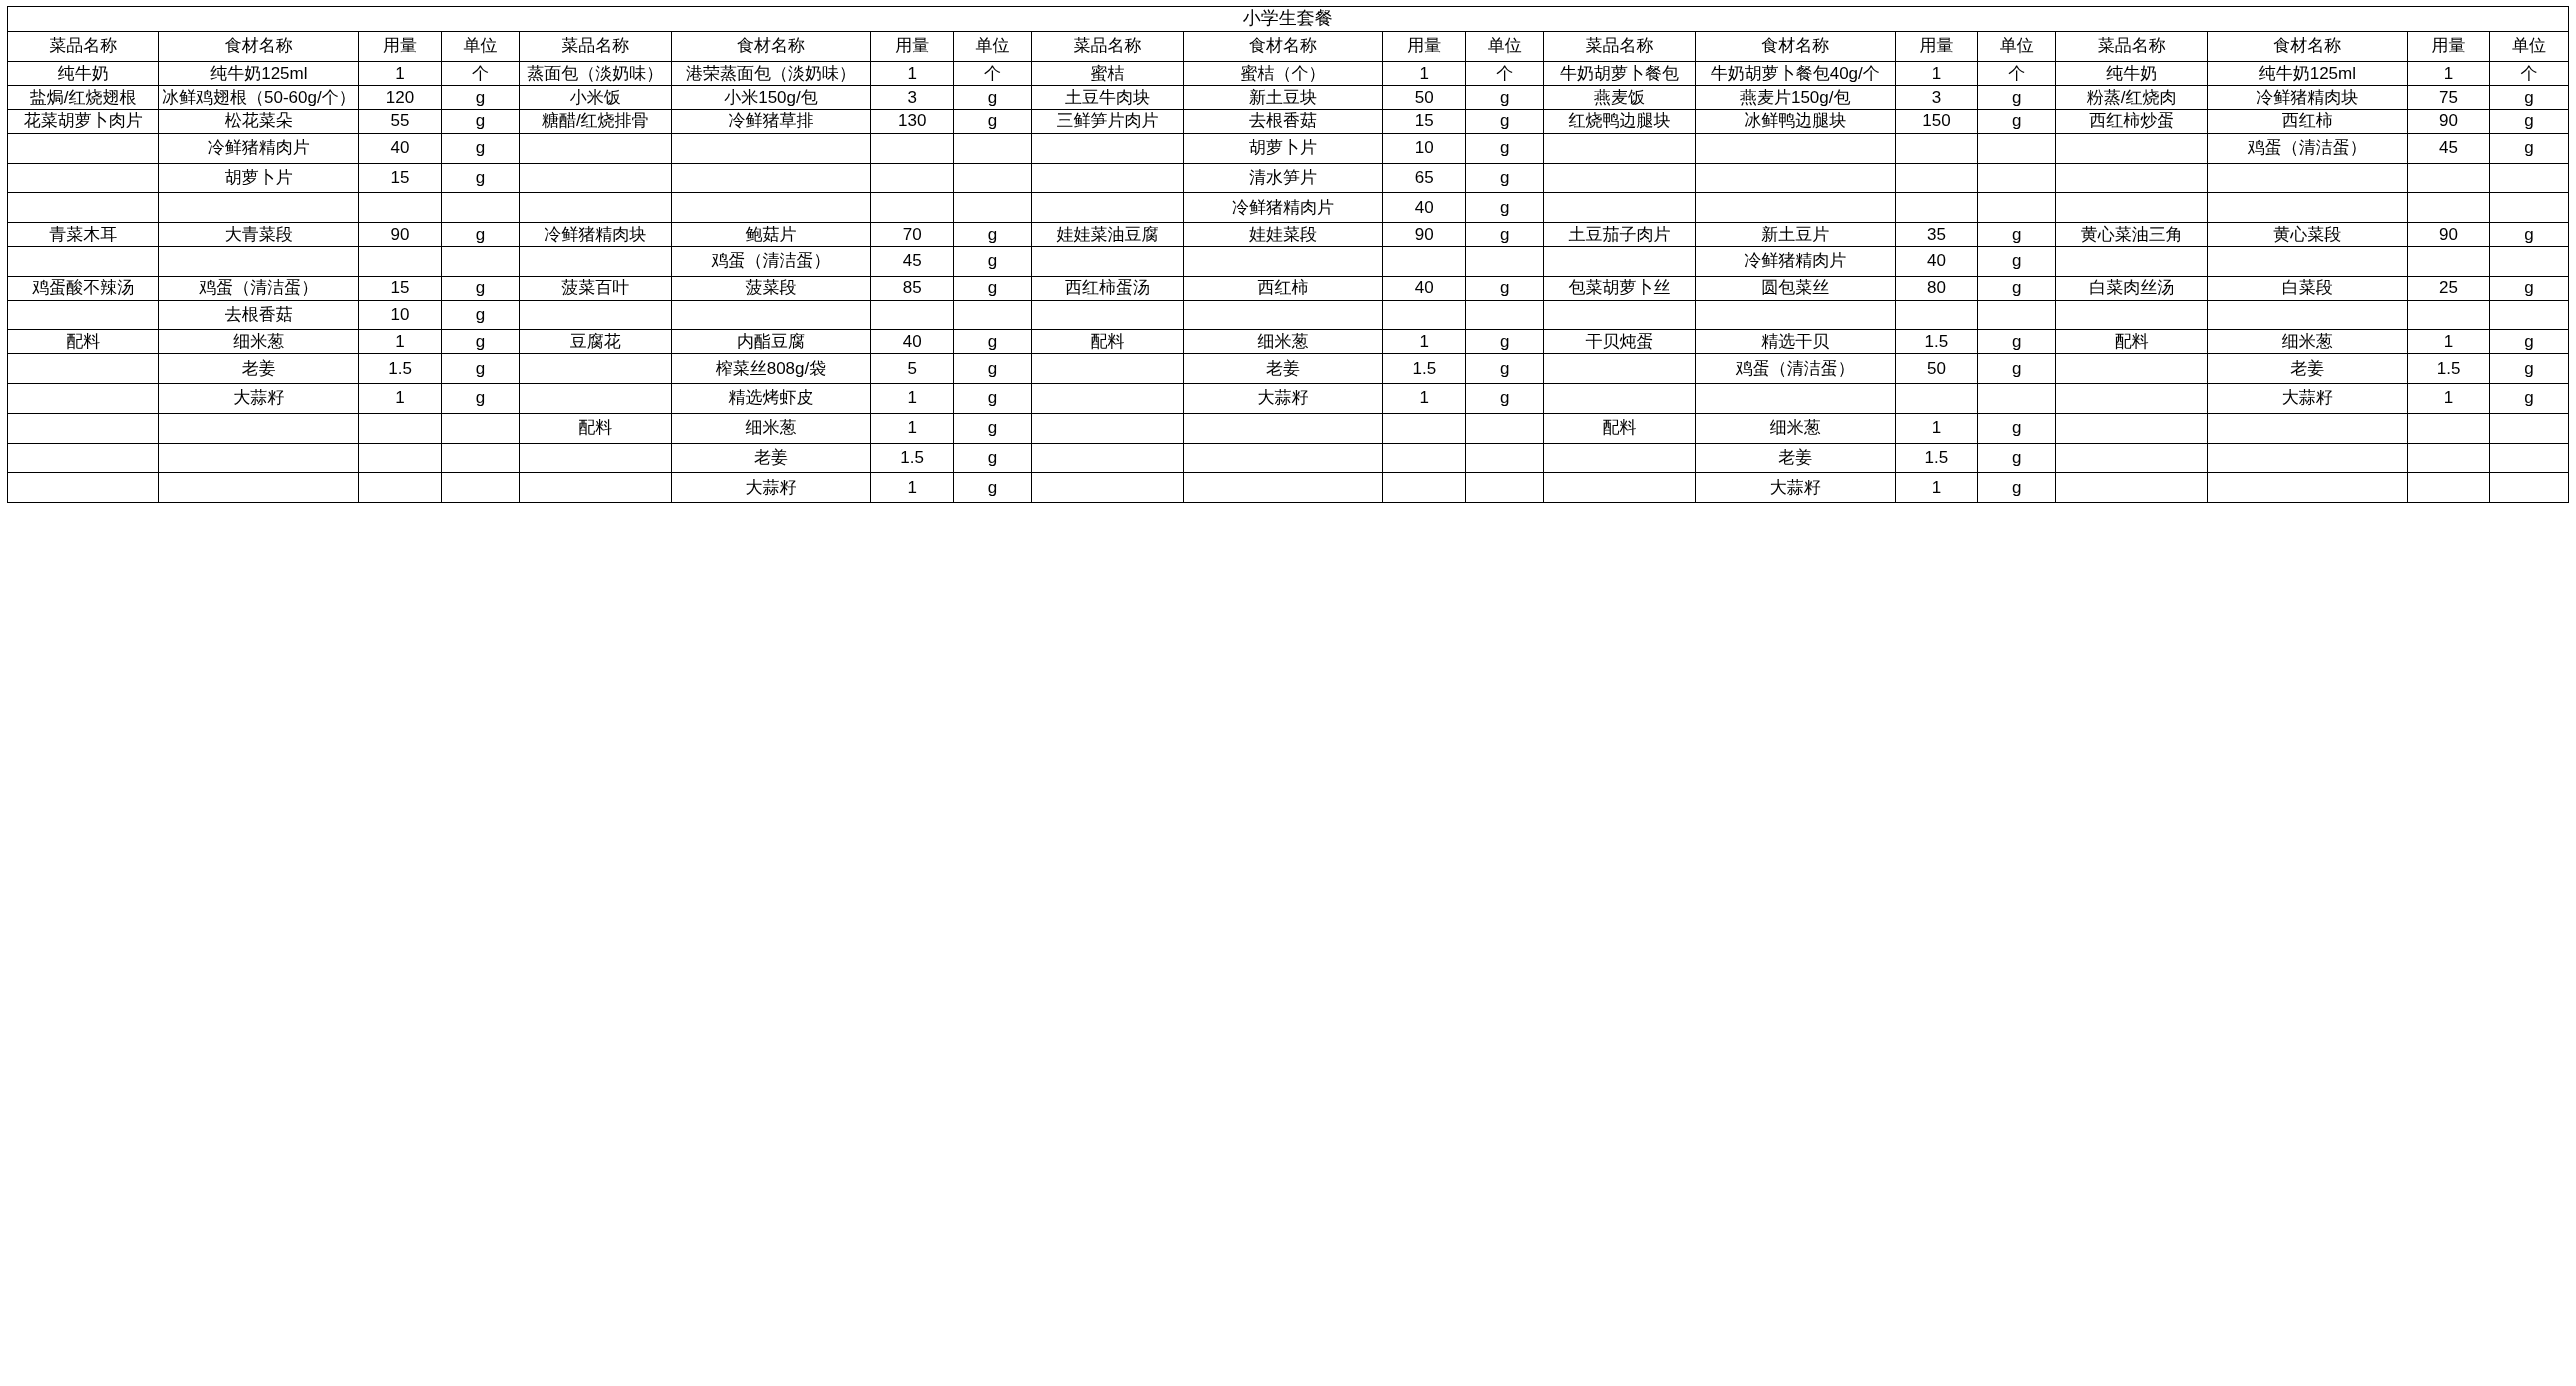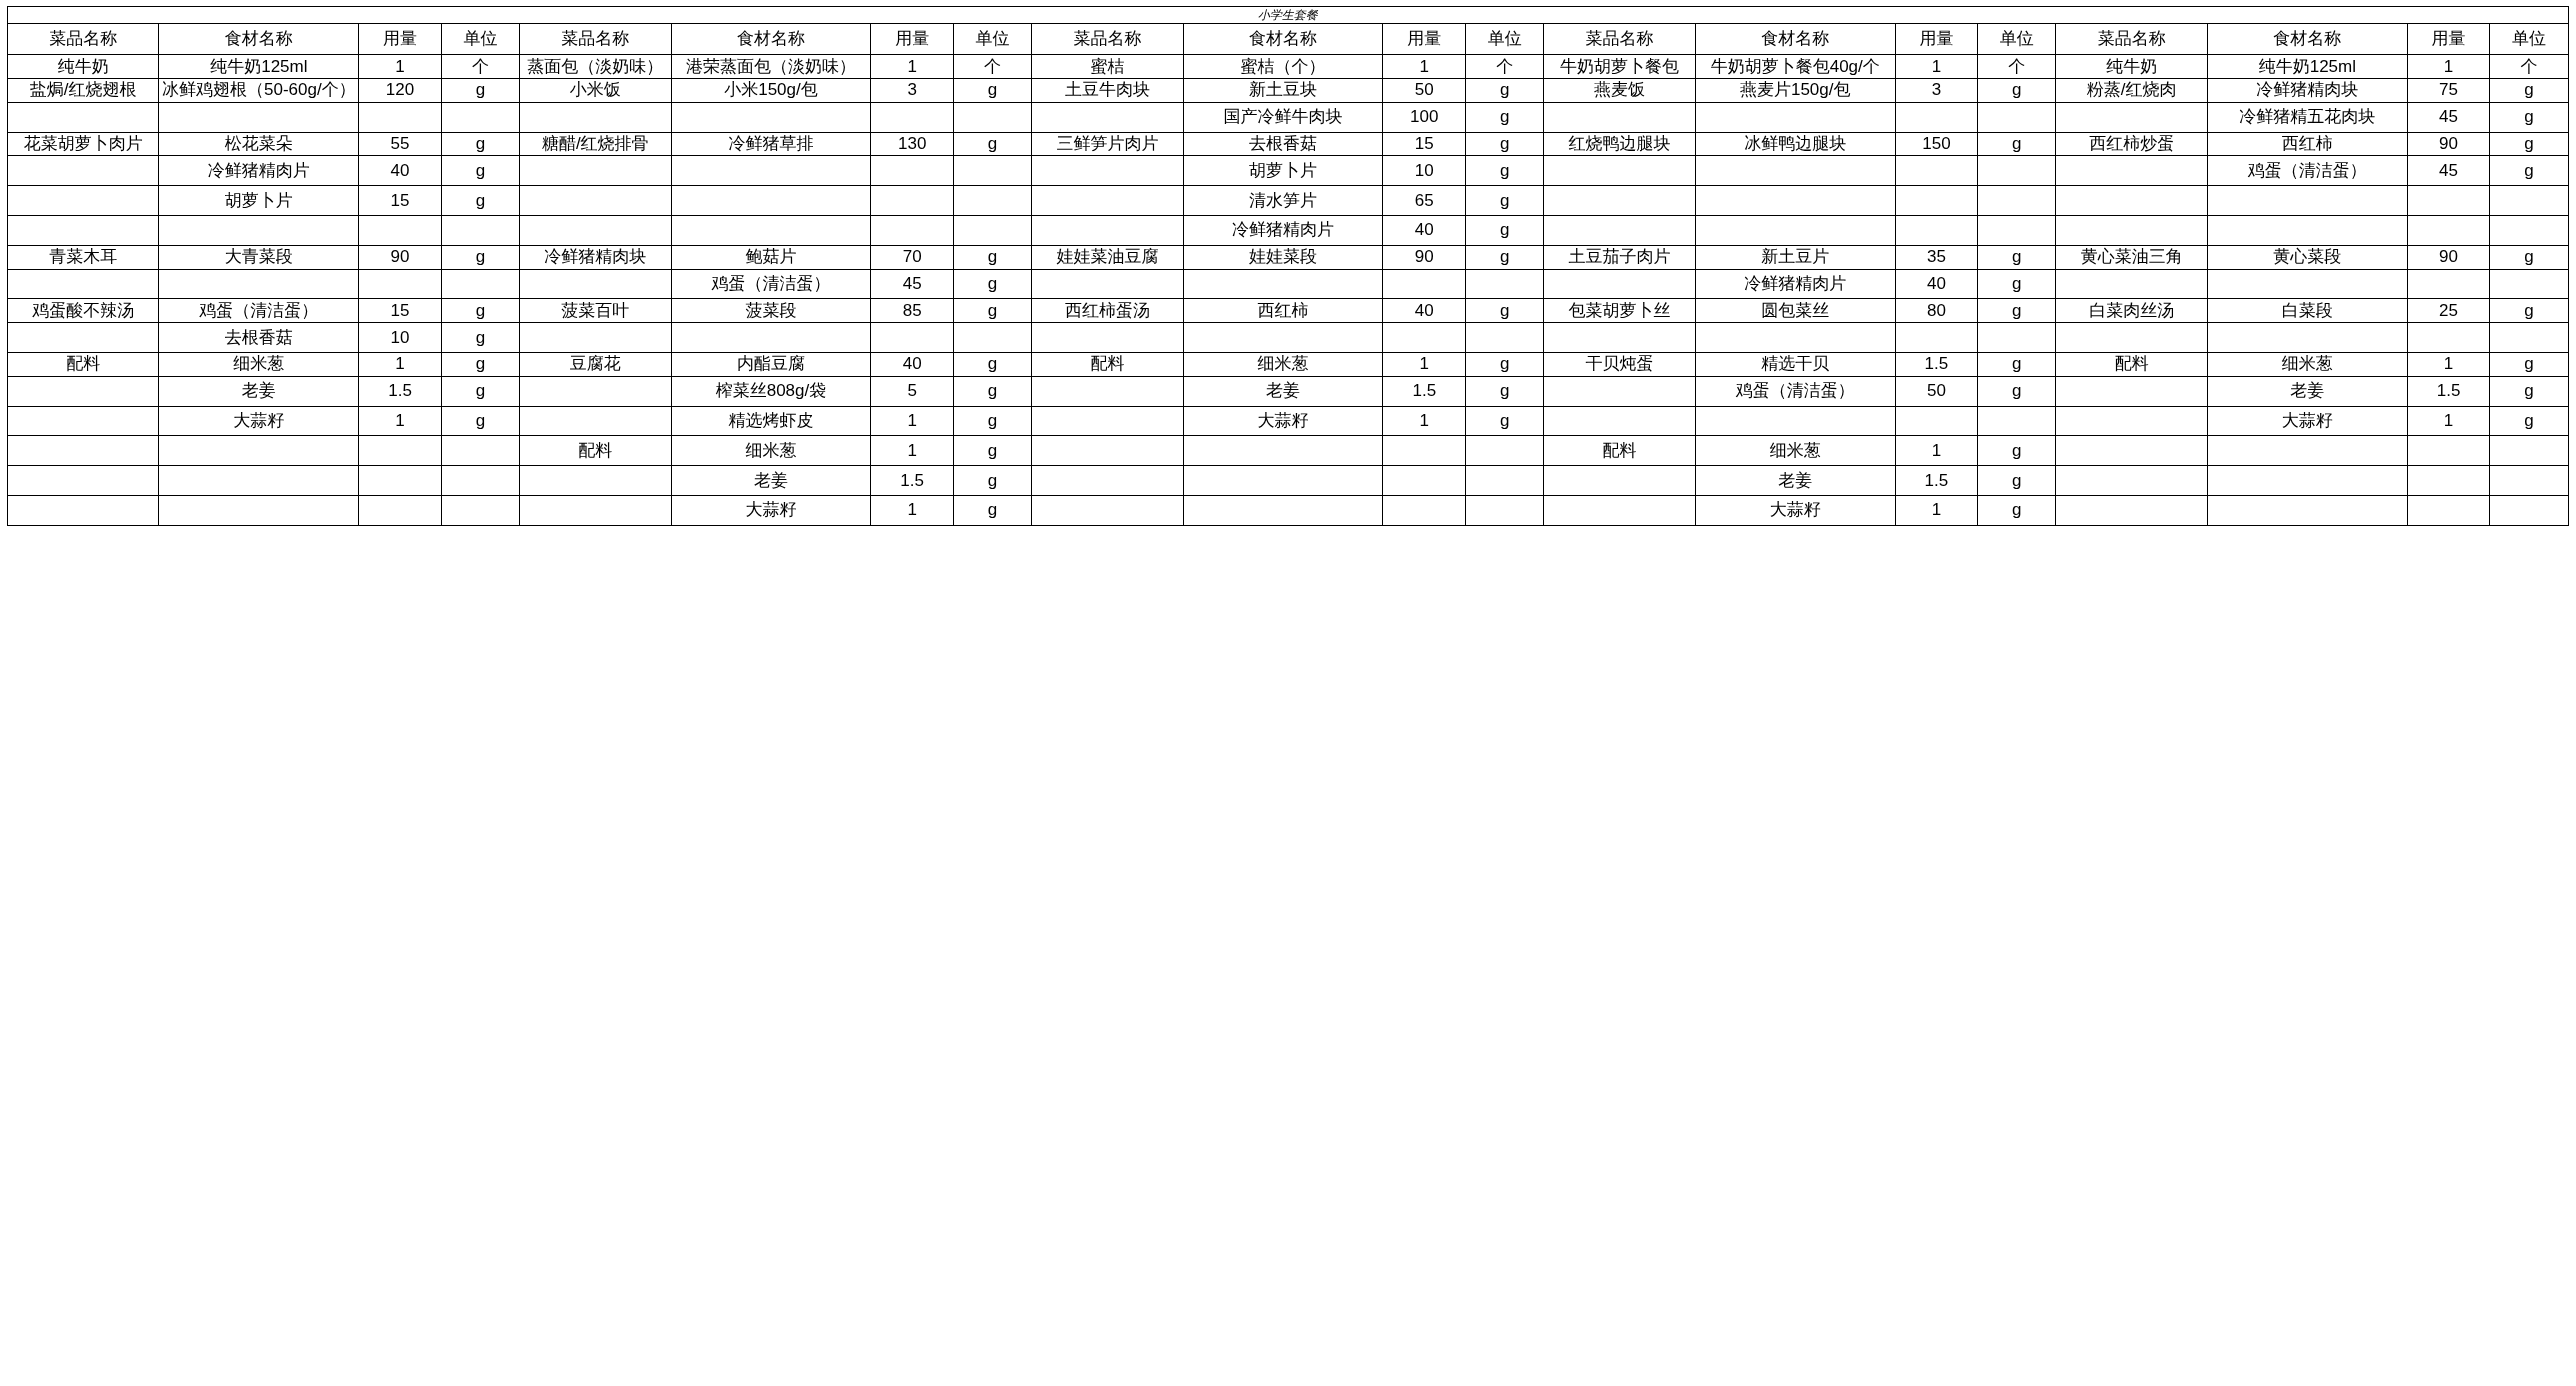--- a/index.html
+++ b/index.html
@@ -26,24 +26,23 @@
     border: 0.7px solid #000000;
     text-align: center;
     vertical-align: middle;
     padding: 1.4px 2.1px;
     line-height: 1.18;
     word-break: break-all;
     overflow: hidden;
   }
   td.title {
     border: none;
-    font-size: 12px;
+    font-size: 18px;
     padding-bottom: 4.1px;
     text-align: center;
-    font-style: italic;
   }
   td.daterow {
     font-size: 18px;
     height: 27px;
   }
   td.subrow {
     font-size: 18px;
     height: 27px;
   }
   td.colhead {
@@ -150,42 +149,20 @@
           <td>燕麦饭</td>
           <td>燕麦片150g/包</td>
           <td>3</td>
           <td>g</td>
           <td>粉蒸/红烧肉</td>
           <td>冷鲜猪精肉块</td>
           <td>75</td>
           <td>g</td>
         </tr>
         <tr>
-          <td class="empty"></td>
-          <td class="empty"></td>
-          <td class="empty"></td>
-          <td class="empty"></td>
-          <td class="empty"></td>
-          <td class="empty"></td>
-          <td class="empty"></td>
-          <td class="empty"></td>
-          <td class="empty"></td>
-          <td>国产冷鲜牛肉块</td>
-          <td>100</td>
-          <td>g</td>
-          <td class="empty"></td>
-          <td class="empty"></td>
-          <td class="empty"></td>
-          <td class="empty"></td>
-          <td class="empty"></td>
-          <td>冷鲜猪精五花肉块</td>
-          <td>45</td>
-          <td>g</td>
-        </tr>
-        <tr>
           <td>花菜胡萝卜肉片</td>
           <td>松花菜朵</td>
           <td>55</td>
           <td>g</td>
           <td>糖醋/红烧排骨</td>
           <td>冷鲜猪草排</td>
           <td>130</td>
           <td>g</td>
           <td>三鲜笋片肉片</td>
           <td>去根香菇</td>

